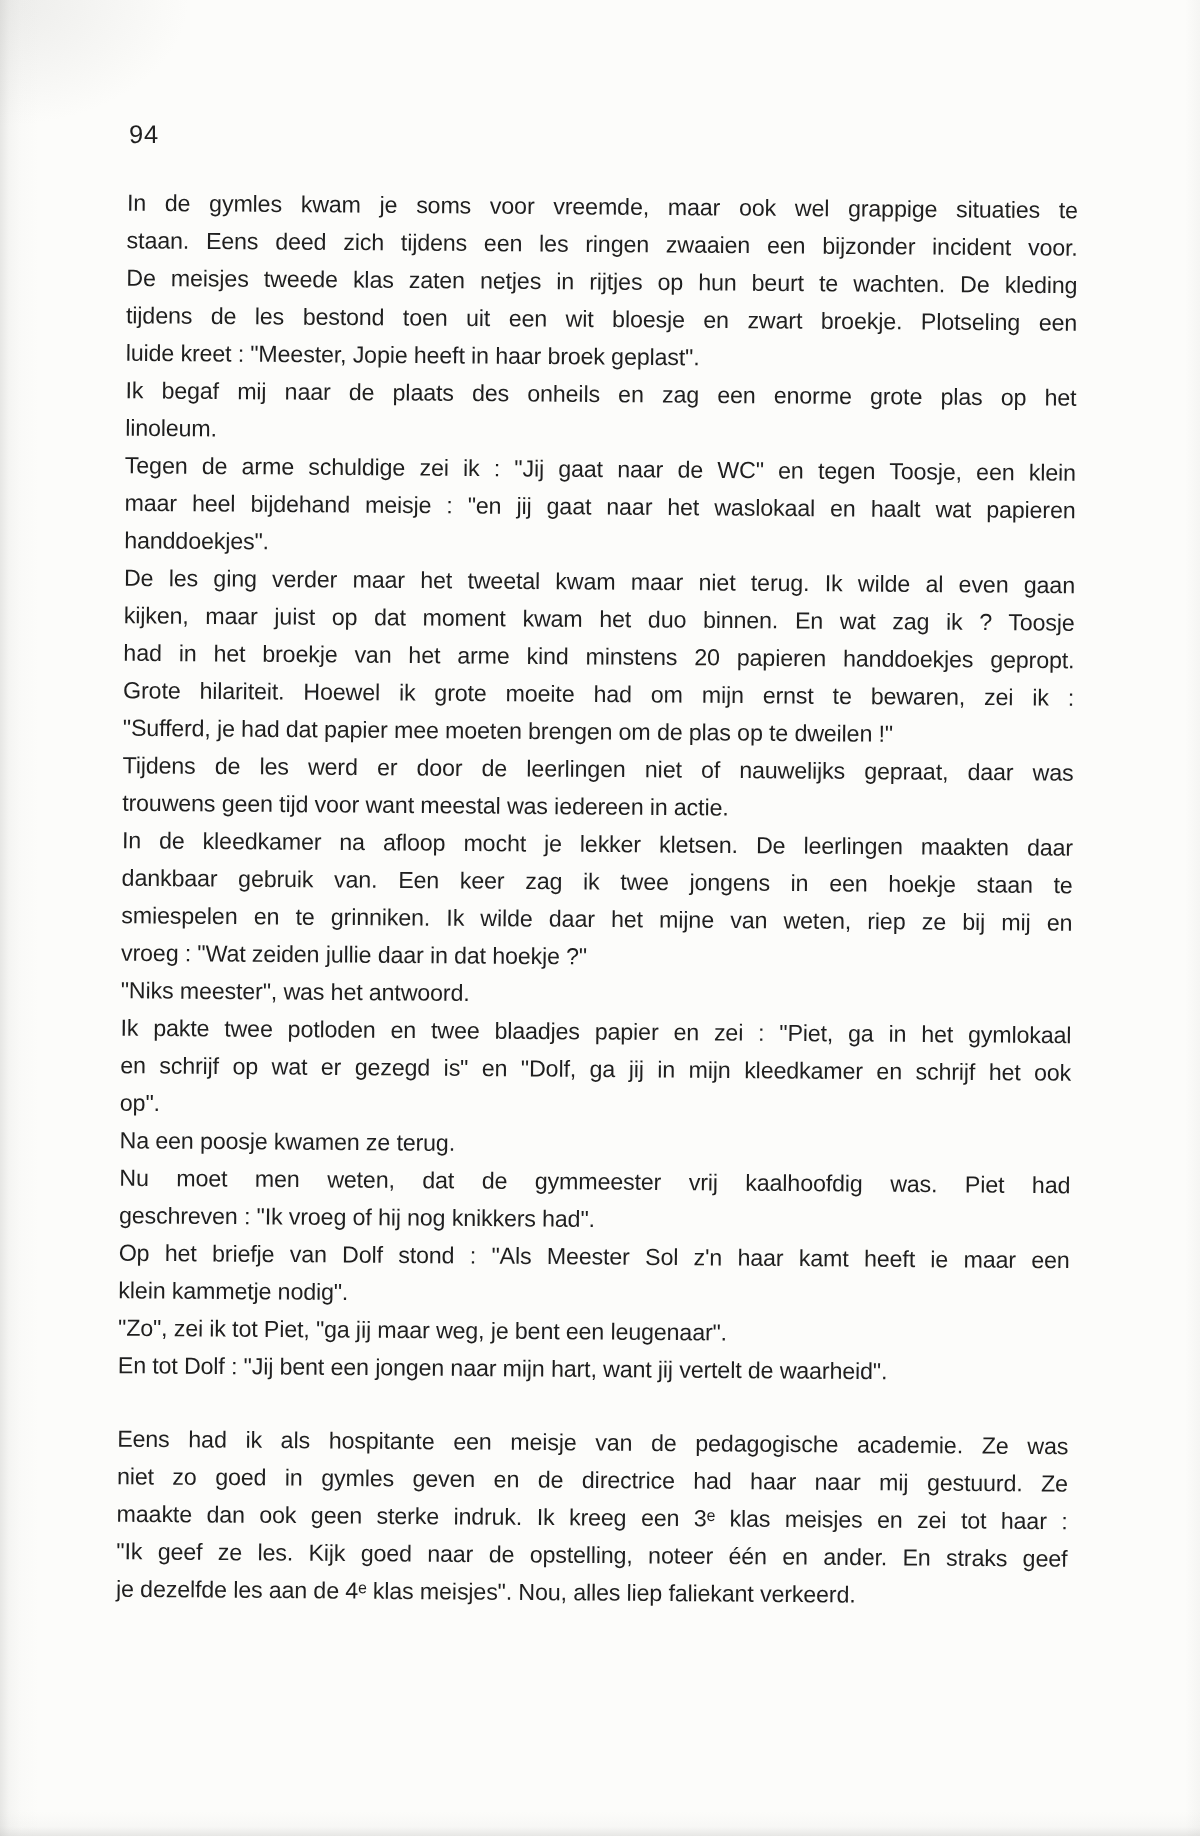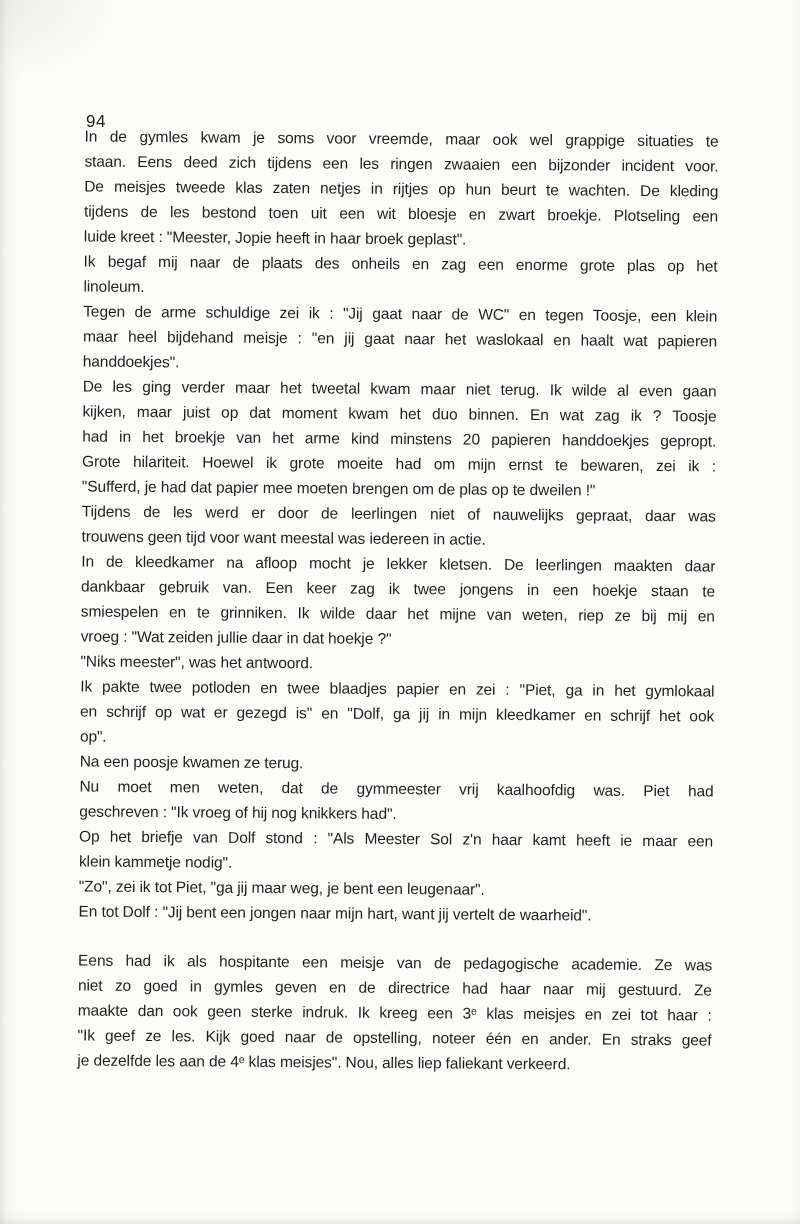--- a/index.html
+++ b/index.html
@@ -22,21 +22,20 @@
       radial-gradient(180px 120px at 0% 0%, rgba(180,180,178,0.22), rgba(255,255,255,0) 70%),
       linear-gradient(0deg, rgba(175,175,173,0.28) 0px, rgba(205,205,203,0.10) 6px, rgba(255,255,255,0) 16px),
       linear-gradient(270deg, rgba(215,215,213,0.18) 0px, rgba(255,255,255,0) 10px);
     pointer-events: none;
   }
   .page-number {
     position: absolute;
     left: 86px; top: 80px;
     font-size: 17px;
     letter-spacing: 0.5px;
-    margin-top: 32px;
   }
   .text-wrap {
     position: absolute;
     left: 81px; top: 126px;
     width: 634px;
     transform: rotate(0.45deg);
     transform-origin: 50% 50%;
   }
   .line {
     font-size: 15.5px;

